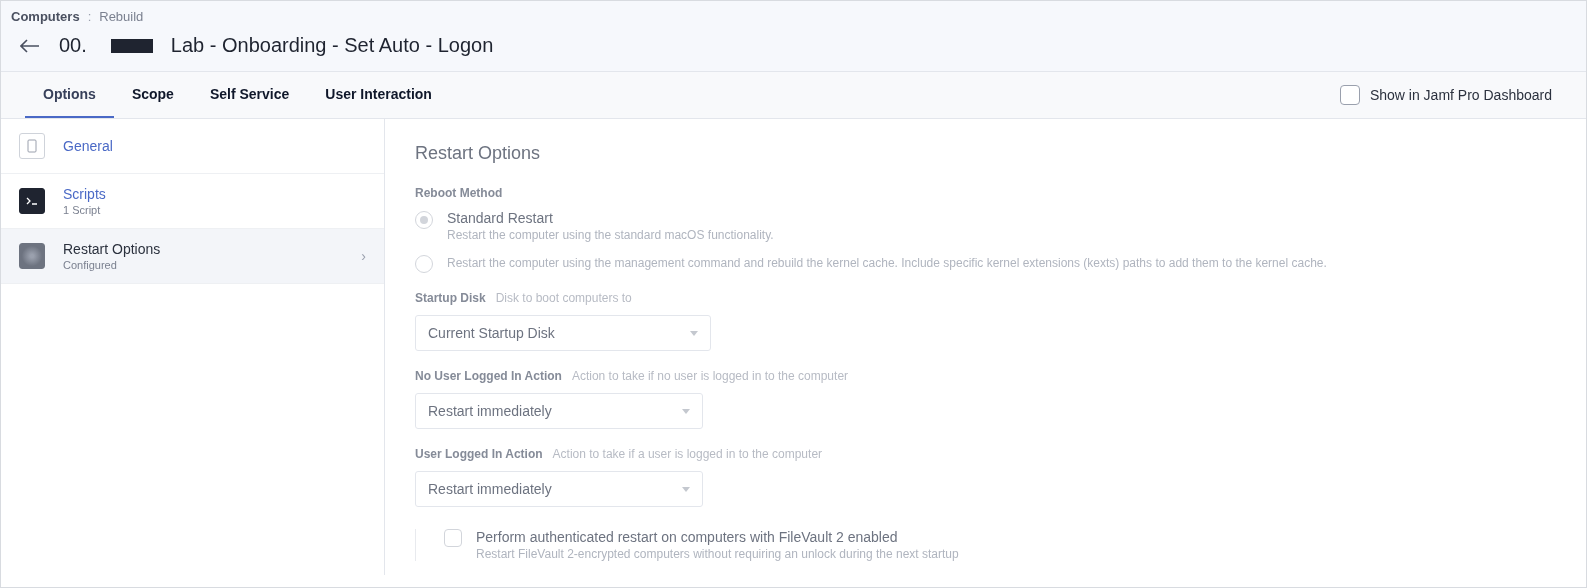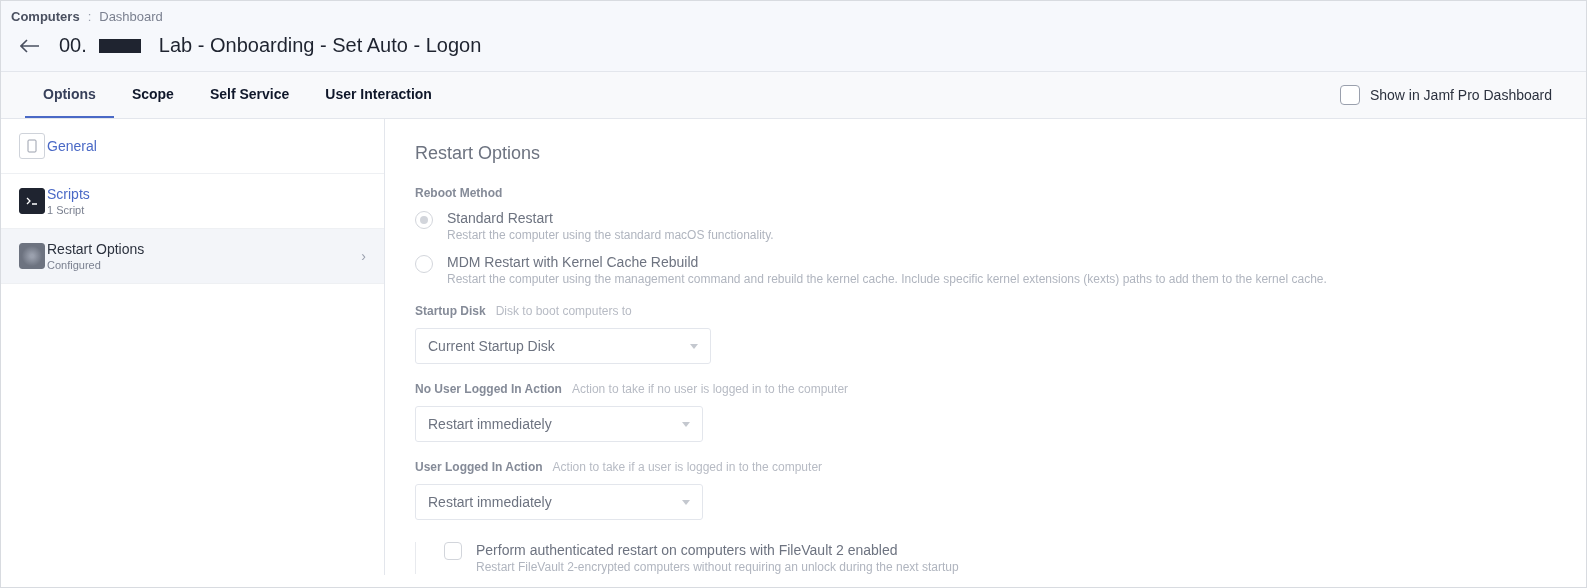--- a/index.html
+++ b/index.html
@@ -32,21 +32,21 @@
     align-items: center;
     gap: 18px;
     padding: 6px 18px 14px 18px;
   }
   .back-btn {
     width: 22px; height: 22px;
     display: flex; align-items: center; justify-content: center;
     color: #4a5060; cursor: pointer;
   }
   .prefix {
-    display: flex; align-items: center; gap: 12px;
+    display: flex; align-items: center; gap: 24px;
     font-size: 20px; font-weight: 500; color: #1f2430;
   }
   .prefix .redact {
     display:inline-block; width:42px; height:14px; background:#1f2430;
   }
   .page-title { font-size: 20px; font-weight: 500; color: #1f2430; }
   .tabbar {
     display: flex; align-items: center;
     padding: 0 24px;
     border-bottom: 1px solid #e3e6ec;
@@ -74,21 +74,21 @@
     display: flex;
     height: calc(100% - 130px);
   }
   .sidebar {
     width: 384px;
     border-right: 1px solid #e3e6ec;
     background: #fff;
   }
   .side-item {
     display: flex; align-items: center;
-    gap: 2px;
+    gap: 18px;
     padding: 14px 18px;
     border-bottom: 1px solid #eef0f3;
     cursor: pointer;
     position: relative;
   }
   .side-item.tall { padding-top: 12px; padding-bottom: 12px; }
   .side-item.active { background: #f3f5f9; }
   .side-icon {
     width: 26px; height: 26px;
     border: 1px solid #cfd3da;
@@ -154,21 +154,21 @@
     padding-left: 28px;
   }
 </style>
 </head>
 <body>
 
 <div class="topbar">
   <div class="breadcrumb">
     <span class="root">Computers</span>
     <span class="sep">:</span>
-    <span class="leaf">Dashboard</span>
+    <span class="leaf">Rebuild</span>
   </div>
   <div class="titlebar">
     <div class="back-btn">
       <svg width="20" height="14" viewBox="0 0 20 14" fill="none" stroke="#4a5060" stroke-width="1.6">
           <path d="M19 7H1M7 1L1 7l6 6"></path>
         </svg>
     </div>
     <div class="prefix">
       <span>00.</span>
       <span class="redact"></span>
@@ -230,21 +230,20 @@
     <div class="radio-row">
       <span class="radio sel"></span>
       <div>
         <div class="opt-title">Standard Restart</div>
         <div class="opt-desc">Restart the computer using the standard macOS functionality.</div>
       </div>
     </div>
     <div class="radio-row">
       <span class="radio"></span>
       <div>
-        <div class="opt-title">MDM Restart with Kernel Cache Rebuild</div>
         <div class="opt-desc">Restart the computer using the management command and rebuild the kernel cache. Include specific kernel extensions (kexts) paths to add them to the kernel cache.</div>
       </div>
     </div>
 
     <div class="field-group">
       <div class="section-label">
         <span>Startup Disk</span><span class="section-hint">Disk to boot computers to</span>
       </div>
       <div class="select">
         <span>Current Startup Disk</span>

